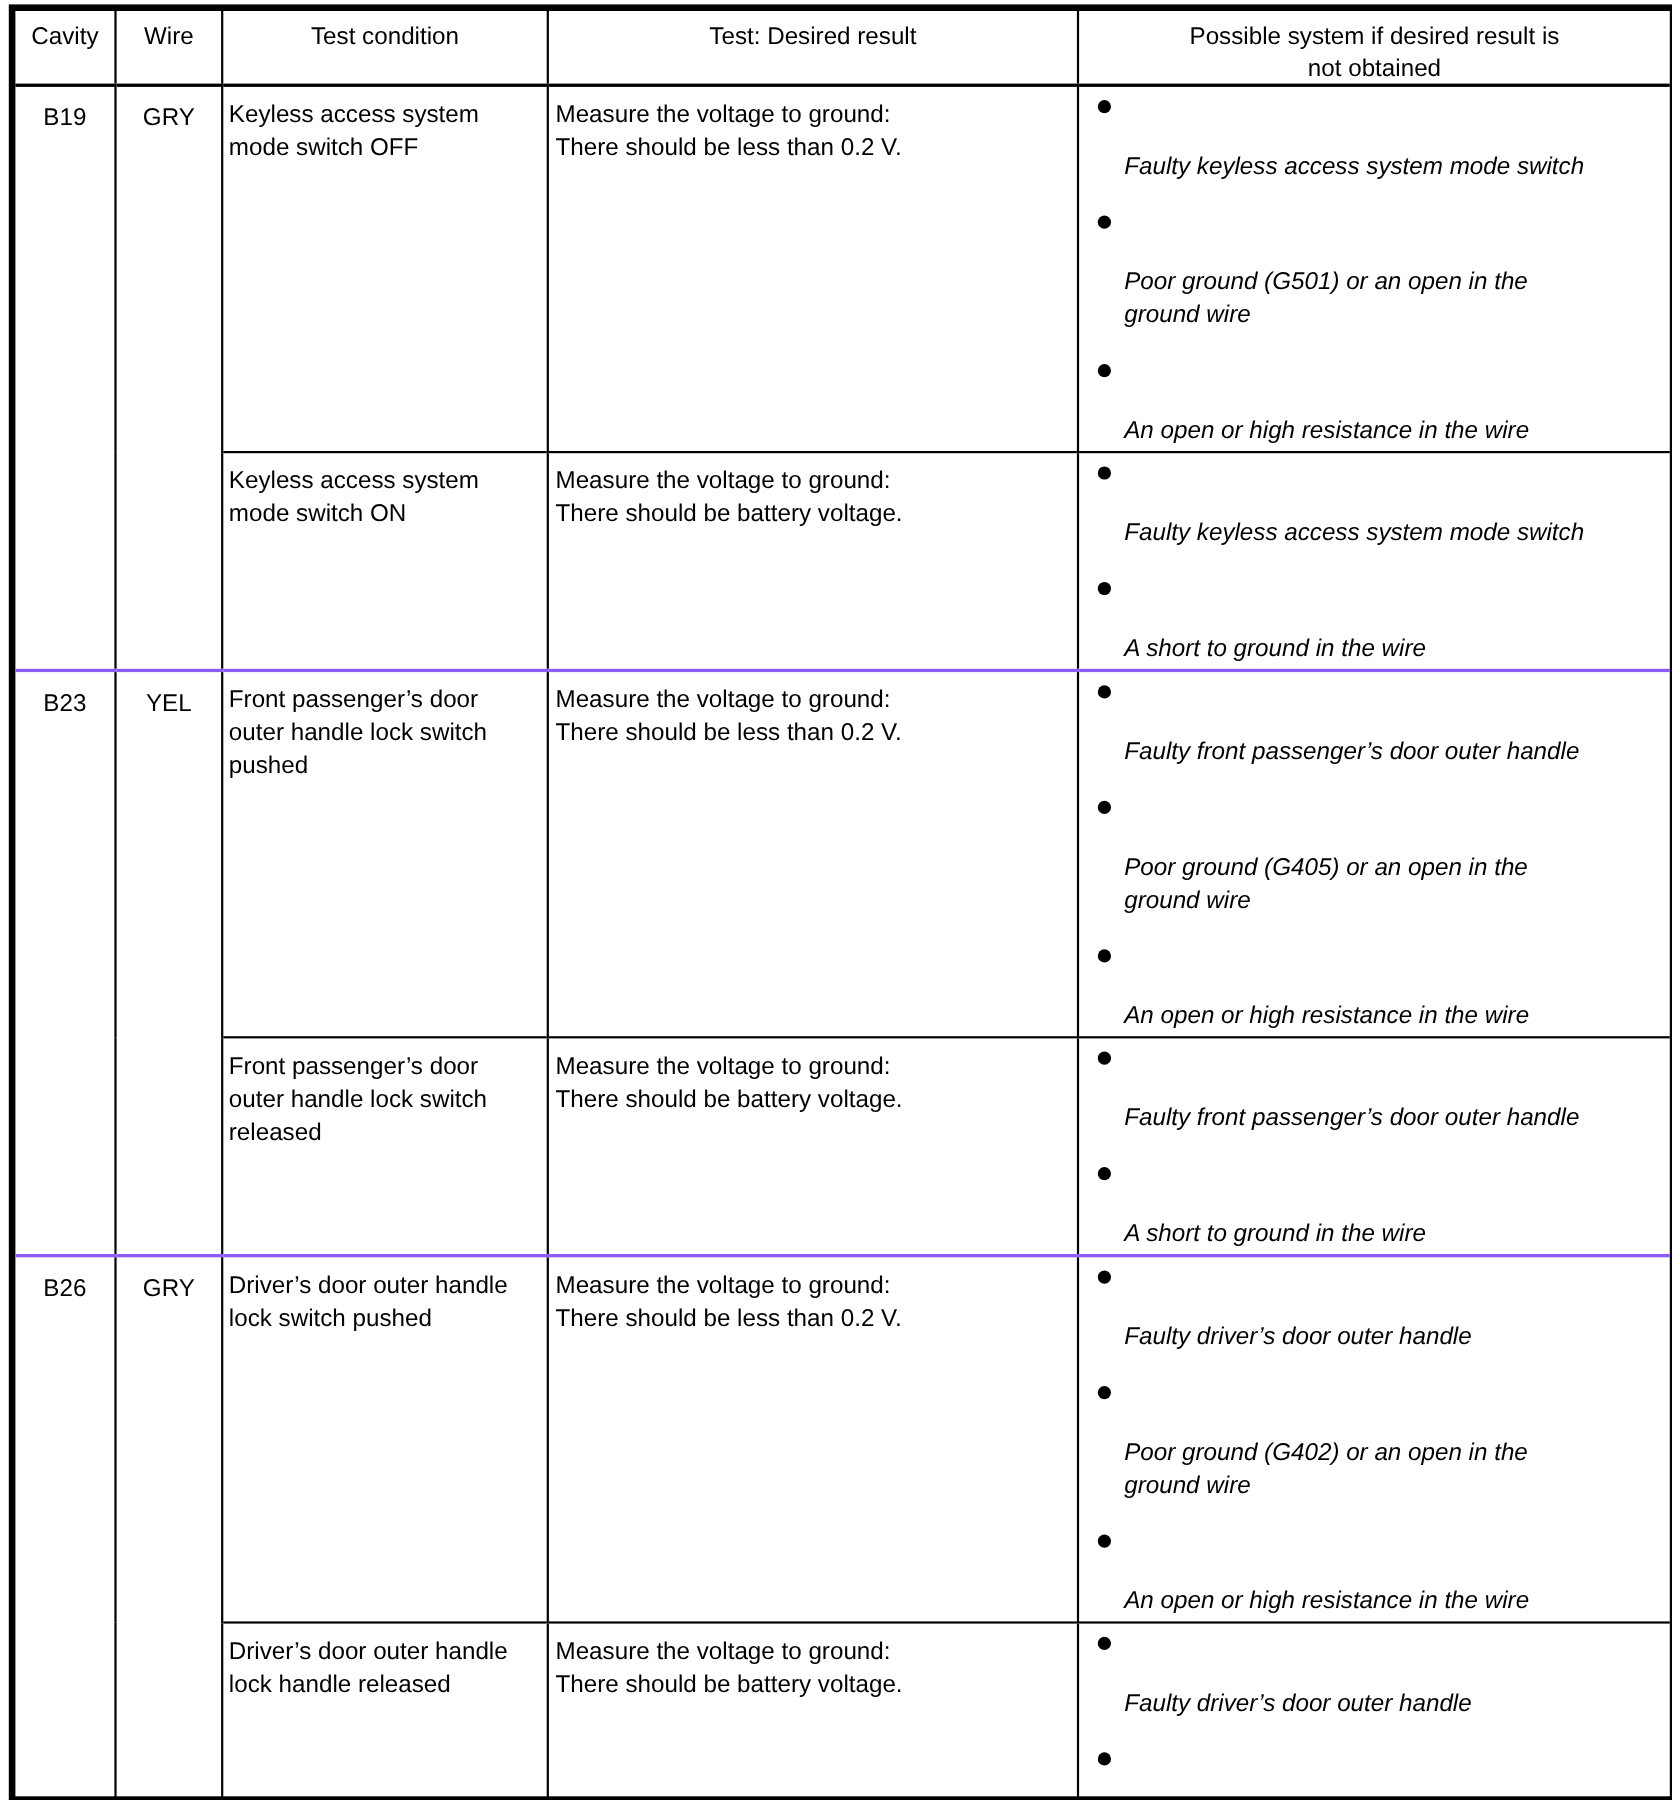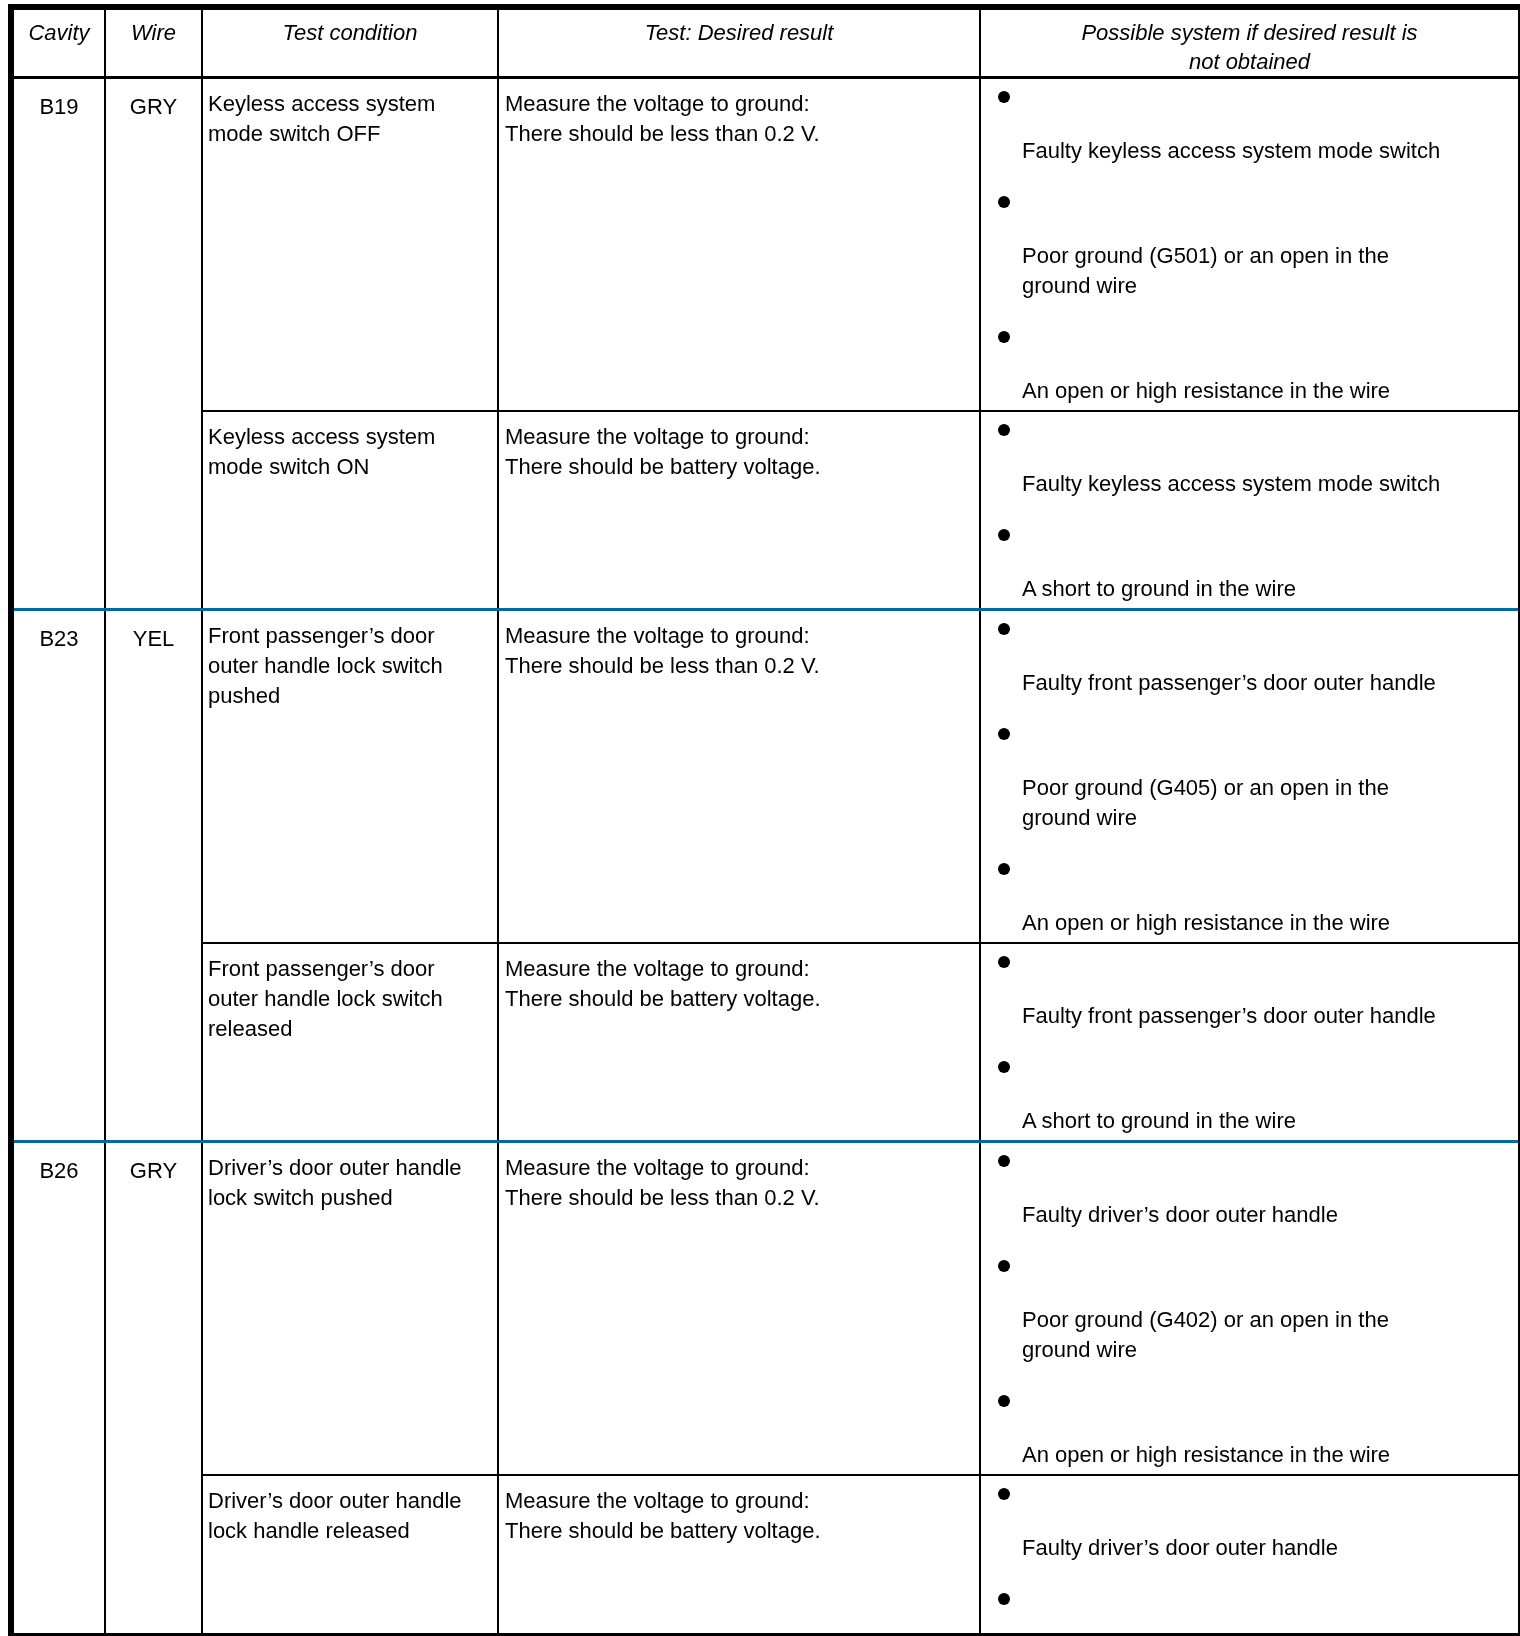--- a/index.html
+++ b/index.html
@@ -36,34 +36,34 @@
   th{border-bottom:3px solid #000;}
   .bl{border-left:2px solid #000;}
   tr.hdr{height:64px;}
   tr.r1{height:330px;}
   tr.r2{height:194px;}
   tr.r3{height:323px;padding-left:20px;}
   tr.r4{height:190px;}
   tr.r5{height:330px;}
   tr.r6{height:192px;}
   .sub td{border-top:2px solid #000;}
-  .grp td{border-top:3px solid #0369a1;}
-  th{text-align:center;padding-top:8px;font-style:italic;}
+  .grp td{border-top:3px solid #8b5cf6;}
+  th{text-align:center;padding-top:8px;}
   th .two-line{width:420px;margin:0 auto;line-height:29px;}
   td.cavity,td.wire{text-align:center;padding-top:13px;}
   td.cond{padding:10px 6px 0 5px;}
   td.res{padding:10px 6px 0 6px;}
   td.causes{padding:12px 4px 0 0;}
   .cause{margin-bottom:30px;}
   .cause:last-child{margin-bottom:4px;}
   .bullet{
     display:block;width:12px;height:12px;border-radius:50%;
     background:#000;margin-left:17px;
   }
-  .cause-text{margin-top:33px;margin-left:41px;}
+  .cause-text{margin-top:33px;margin-left:41px;font-style:italic;}
 </style>
 </head>
 <body>
 
 <div class="table-wrap">
 <table>
   <colgroup>
     <col class="c-cavity">
         <col class="c-wire">
         <col class="c-cond">

